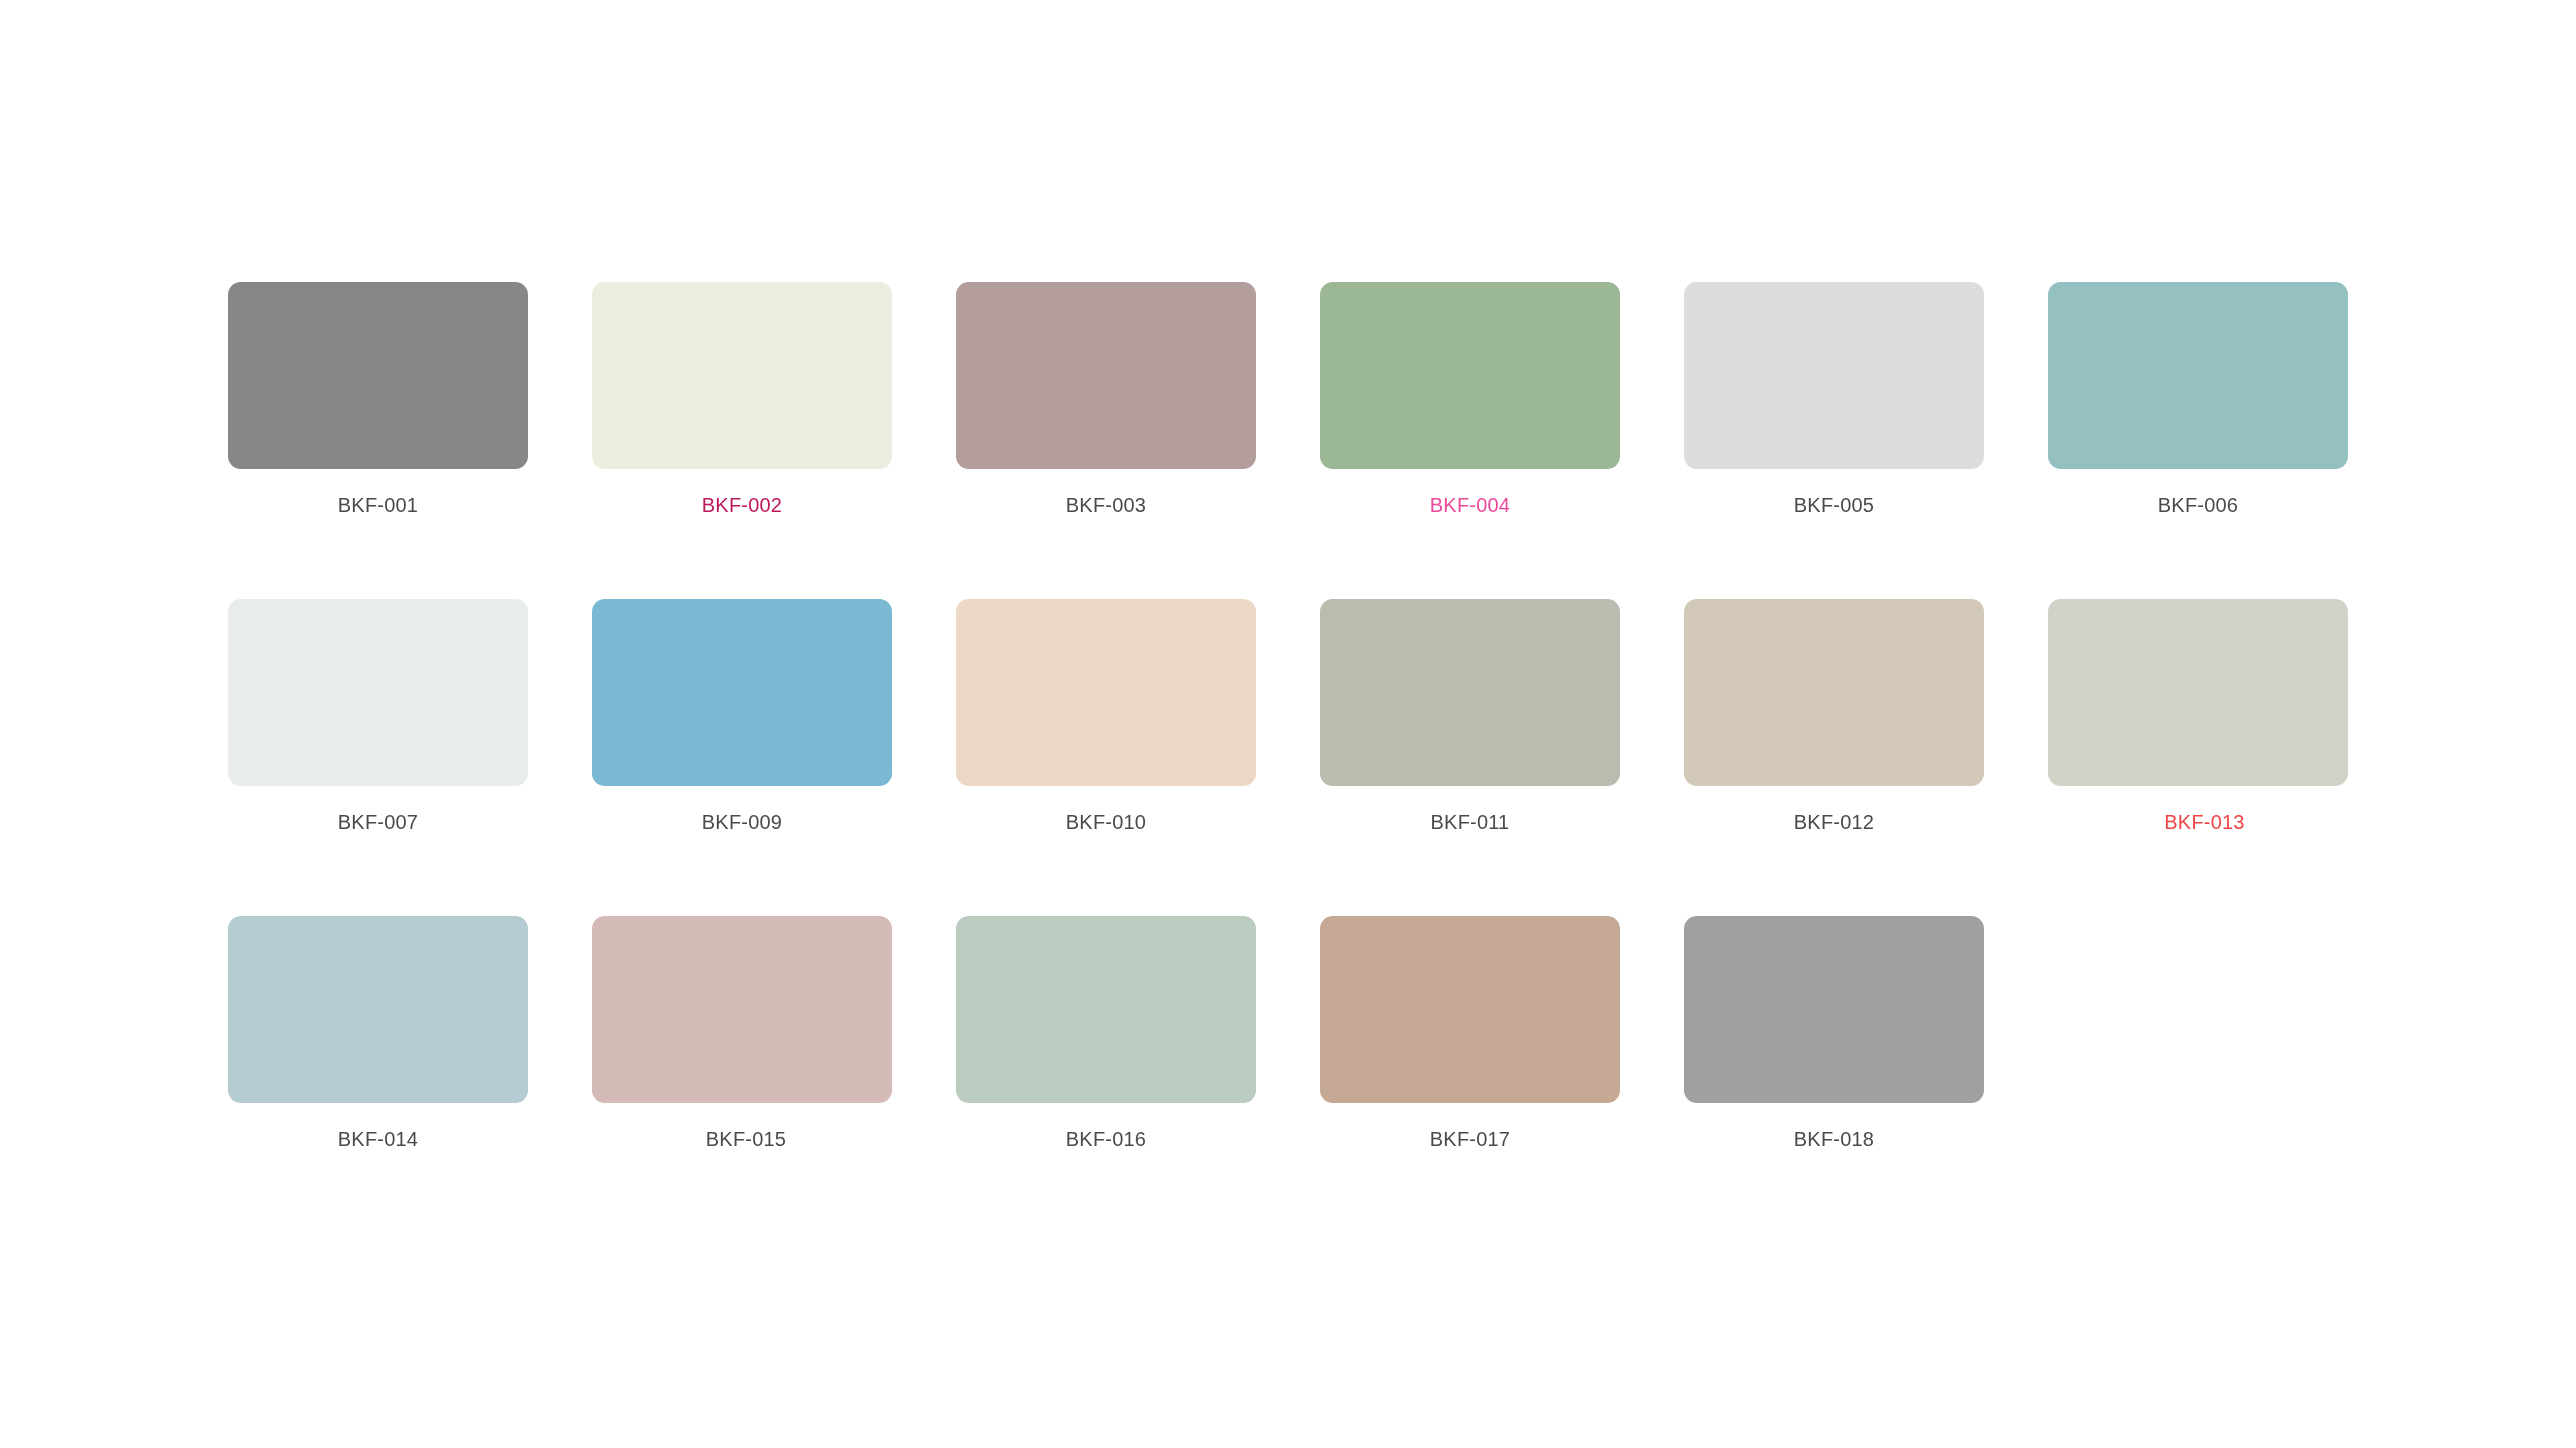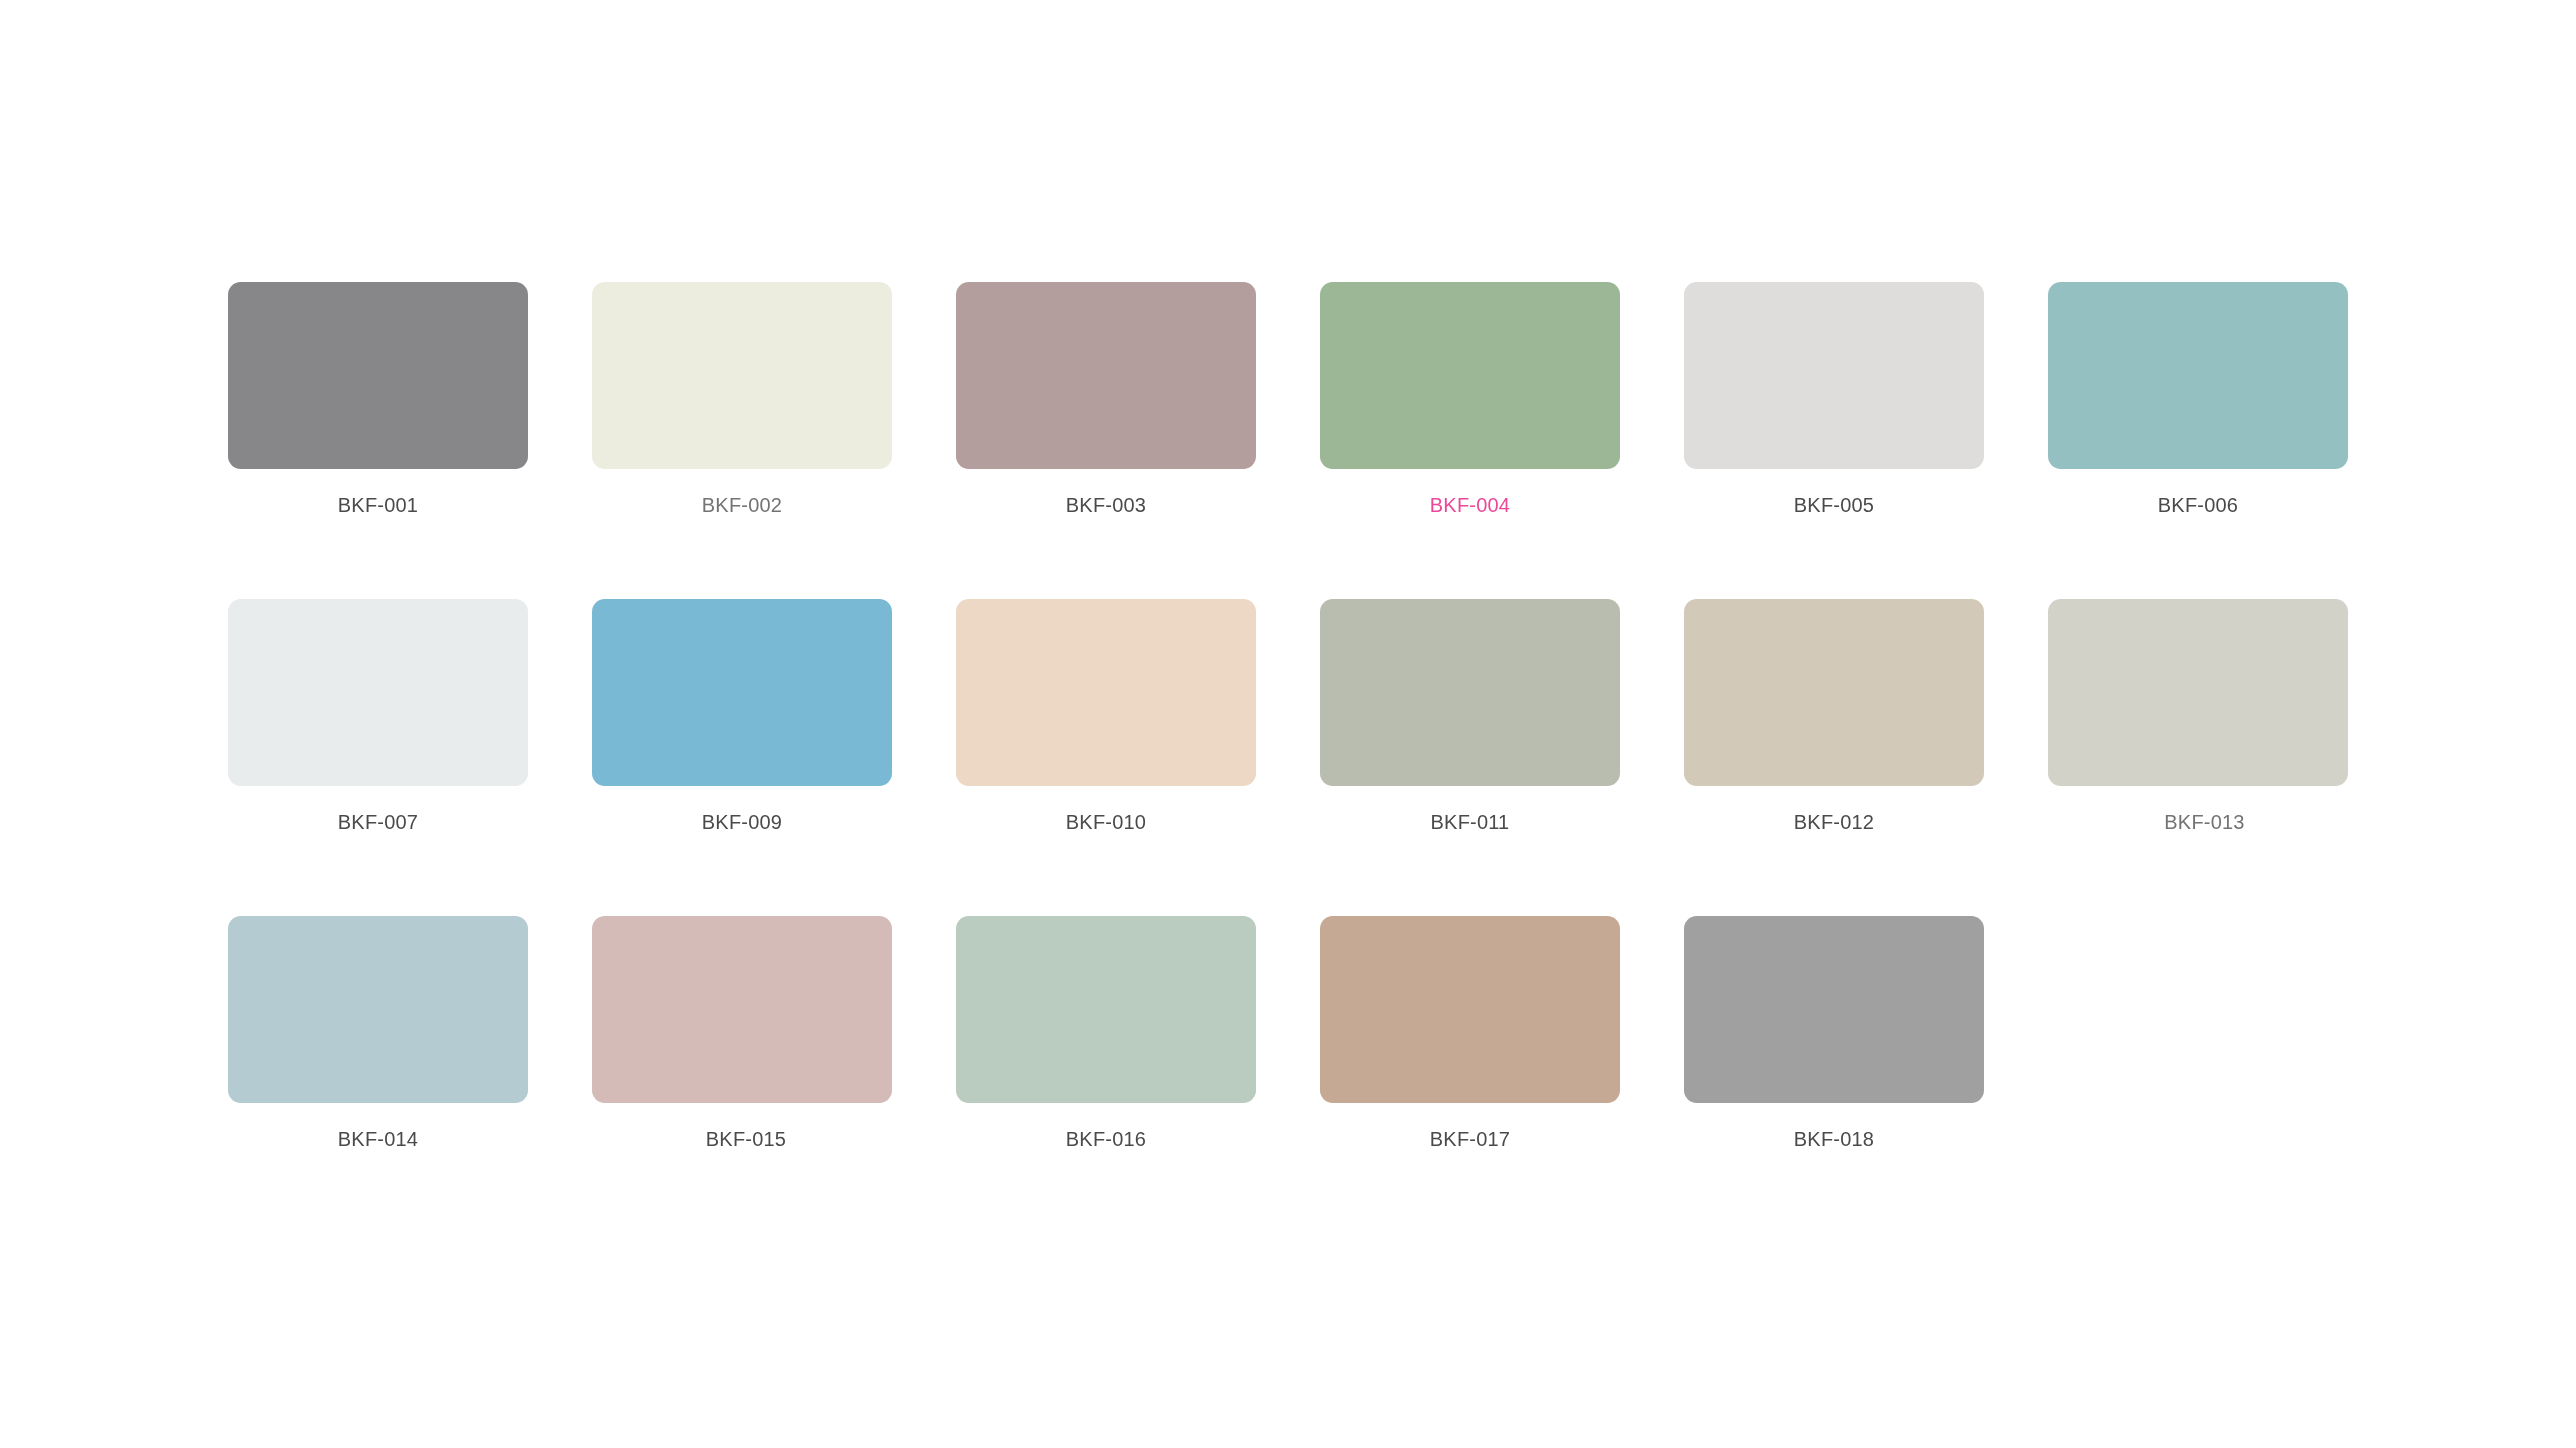--- a/index.html
+++ b/index.html
@@ -57,21 +57,21 @@
 <body style="background: rgb(255, 255, 255);">
 
 <div id="palette-page" style="background: rgb(255, 255, 255);">
   <div id="swatch-grid">
       <div class="swatch-cell">
         <div class="swatch-chip" style="background-color: rgb(135, 135, 138);"></div>
         <div class="swatch-label" style="color: rgb(74, 74, 74);">BKF-001</div>
       </div>
       <div class="swatch-cell">
         <div class="swatch-chip" style="background-color: rgb(237, 237, 223);"></div>
-        <div class="swatch-label" style="color: #737373;">BKF-002</div>
+        <div class="swatch-label" style="color: #be185d;">BKF-002</div>
       </div>
       <div class="swatch-cell">
         <div class="swatch-chip" style="background-color: rgb(180, 158, 157);"></div>
         <div class="swatch-label" style="color: rgb(74, 74, 74);">BKF-003</div>
       </div>
       <div class="swatch-cell">
         <div class="swatch-chip" style="background-color: rgb(156, 183, 149);"></div>
         <div class="swatch-label" style="color: #ec4899;">BKF-004</div>
       </div>
       <div class="swatch-cell">
@@ -97,21 +97,21 @@
       <div class="swatch-cell">
         <div class="swatch-chip" style="background-color: rgb(185, 189, 175);"></div>
         <div class="swatch-label" style="color: rgb(74, 74, 74);">BKF-011</div>
       </div>
       <div class="swatch-cell">
         <div class="swatch-chip" style="background-color: rgb(210, 201, 184);"></div>
         <div class="swatch-label" style="color: rgb(74, 74, 74);">BKF-012</div>
       </div>
       <div class="swatch-cell">
         <div class="swatch-chip" style="background-color: rgb(210, 210, 200);"></div>
-        <div class="swatch-label" style="color: #737373; margin-left: 13px;">BKF-013</div>
+        <div class="swatch-label" style="color: #ef4444; margin-left: 13px;">BKF-013</div>
       </div>
       <div class="swatch-cell">
         <div class="swatch-chip" style="background-color: rgb(180, 203, 210);"></div>
         <div class="swatch-label" style="color: rgb(74, 74, 74);">BKF-014</div>
       </div>
       <div class="swatch-cell">
         <div class="swatch-chip" style="background-color: rgb(212, 187, 183);"></div>
         <div class="swatch-label" style="color: rgb(74, 74, 74); margin-left: 8px;">BKF-015</div>
       </div>
       <div class="swatch-cell">

